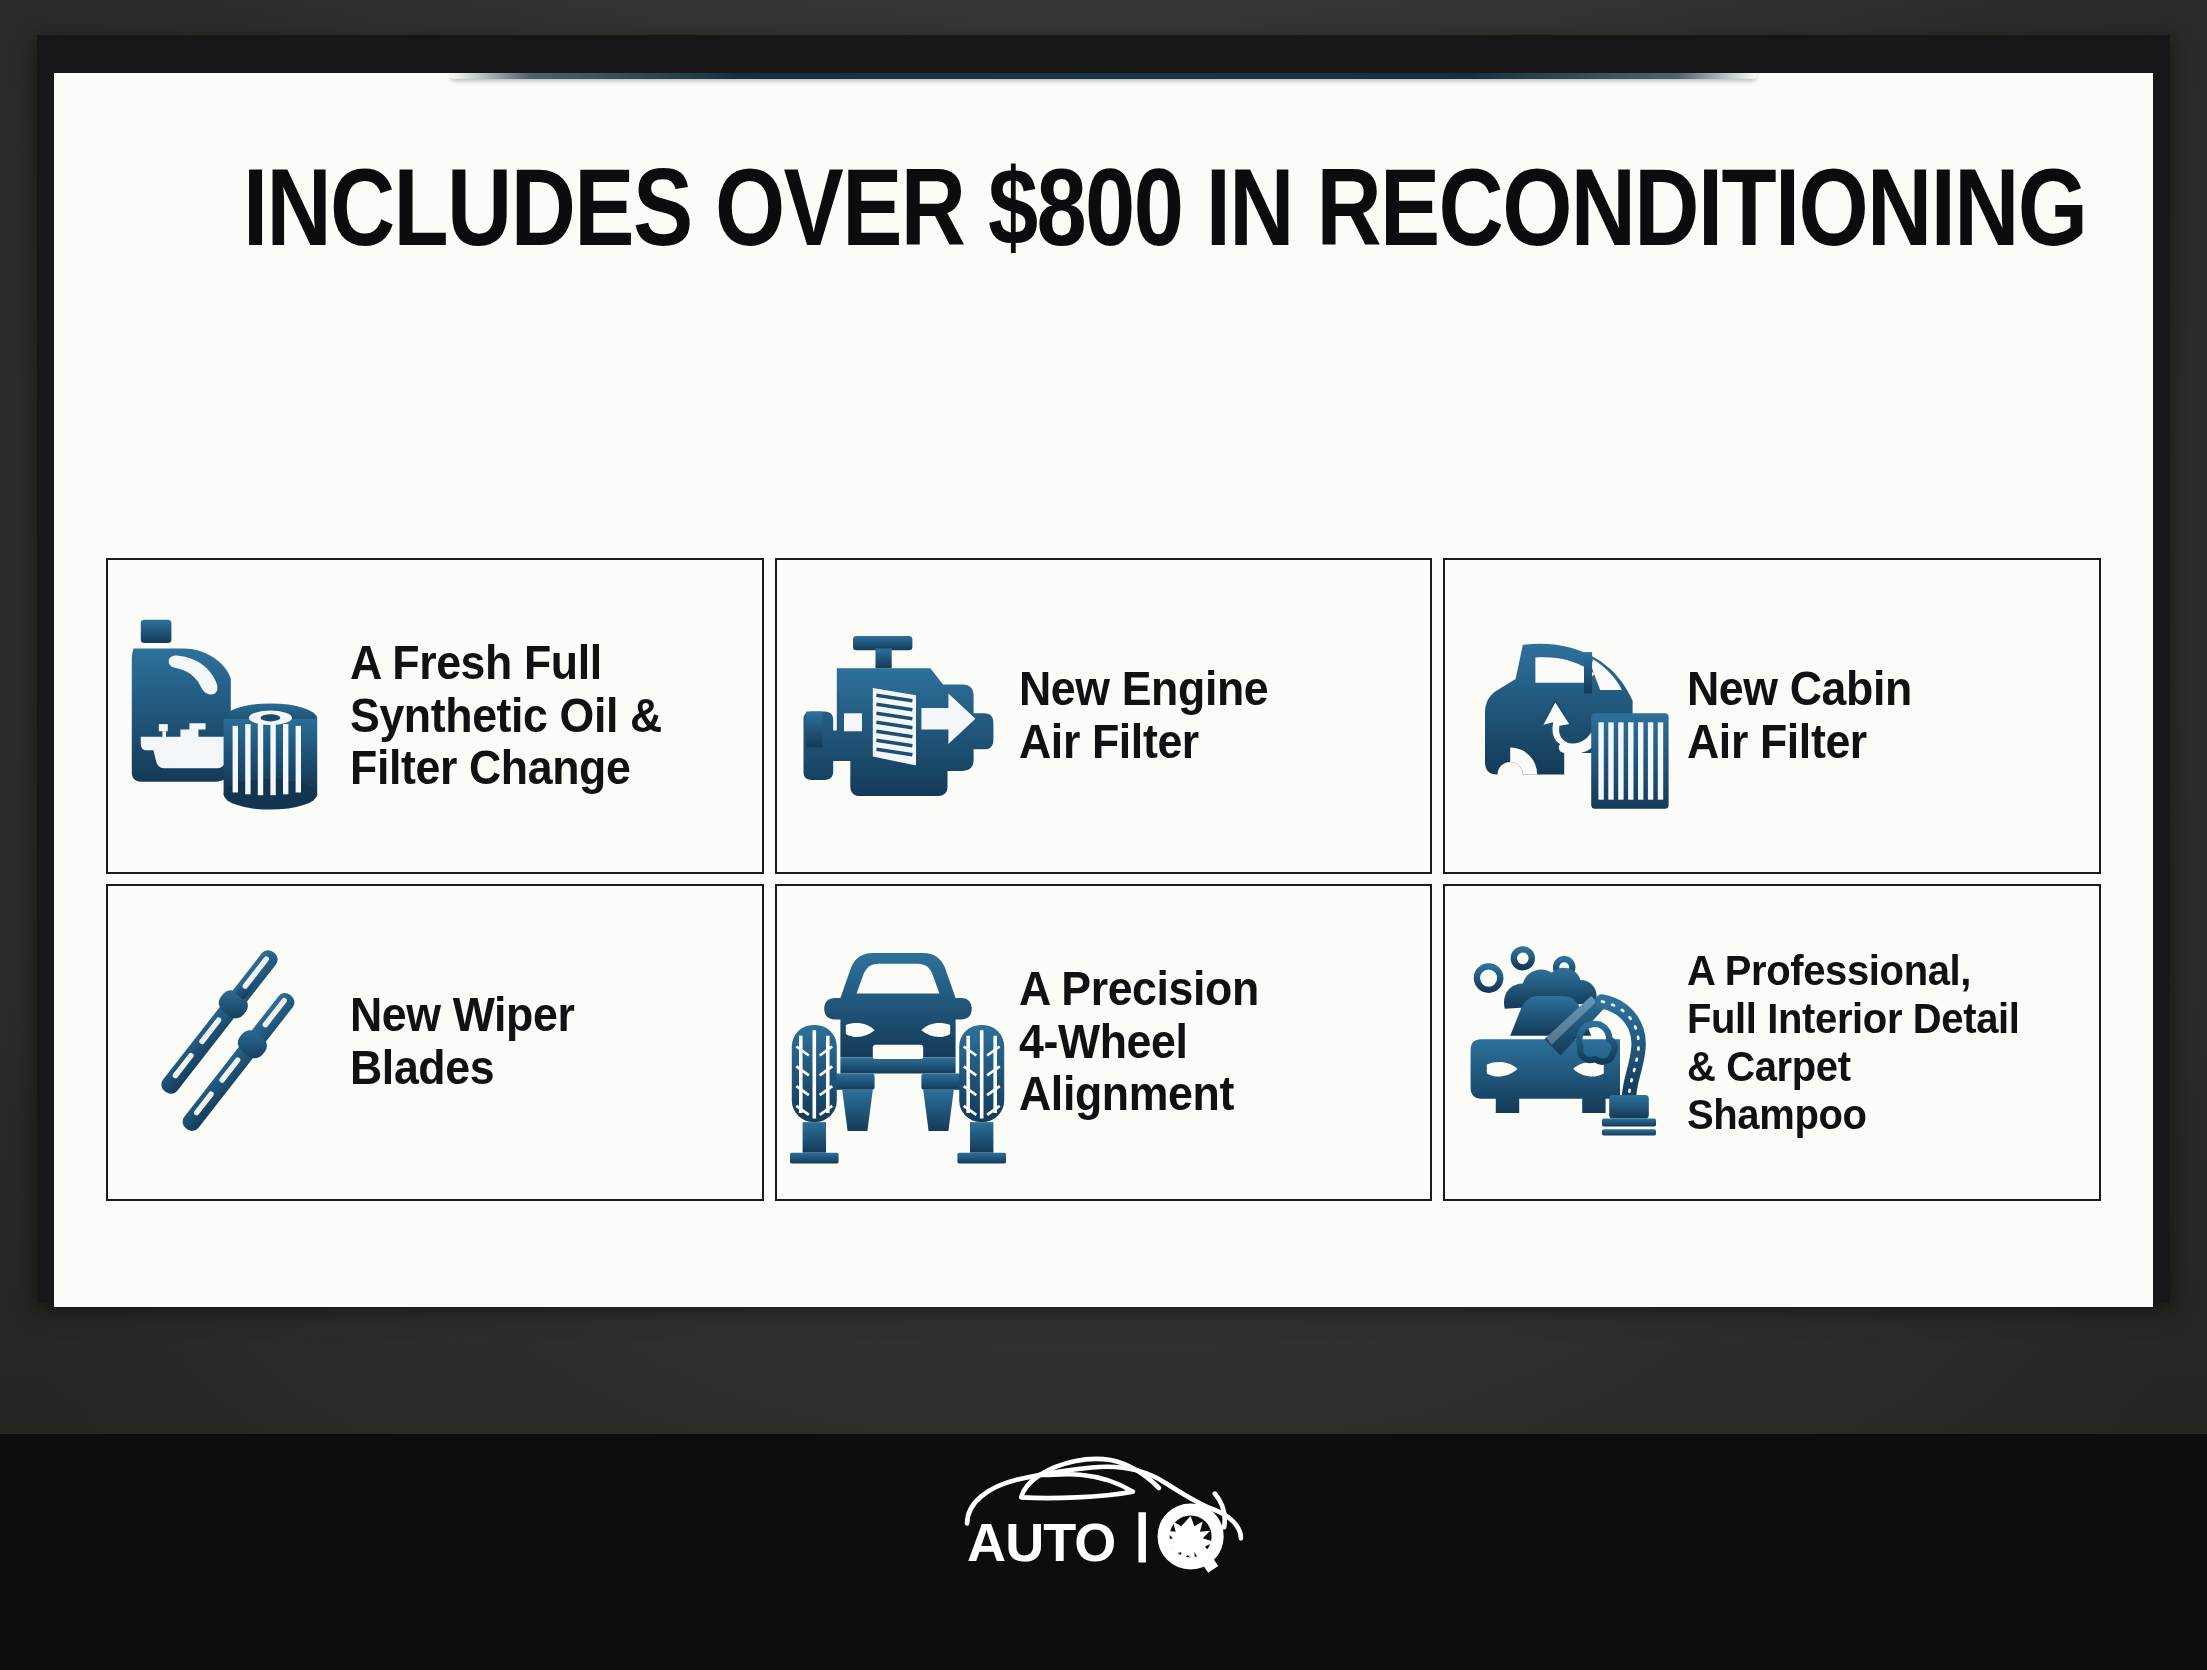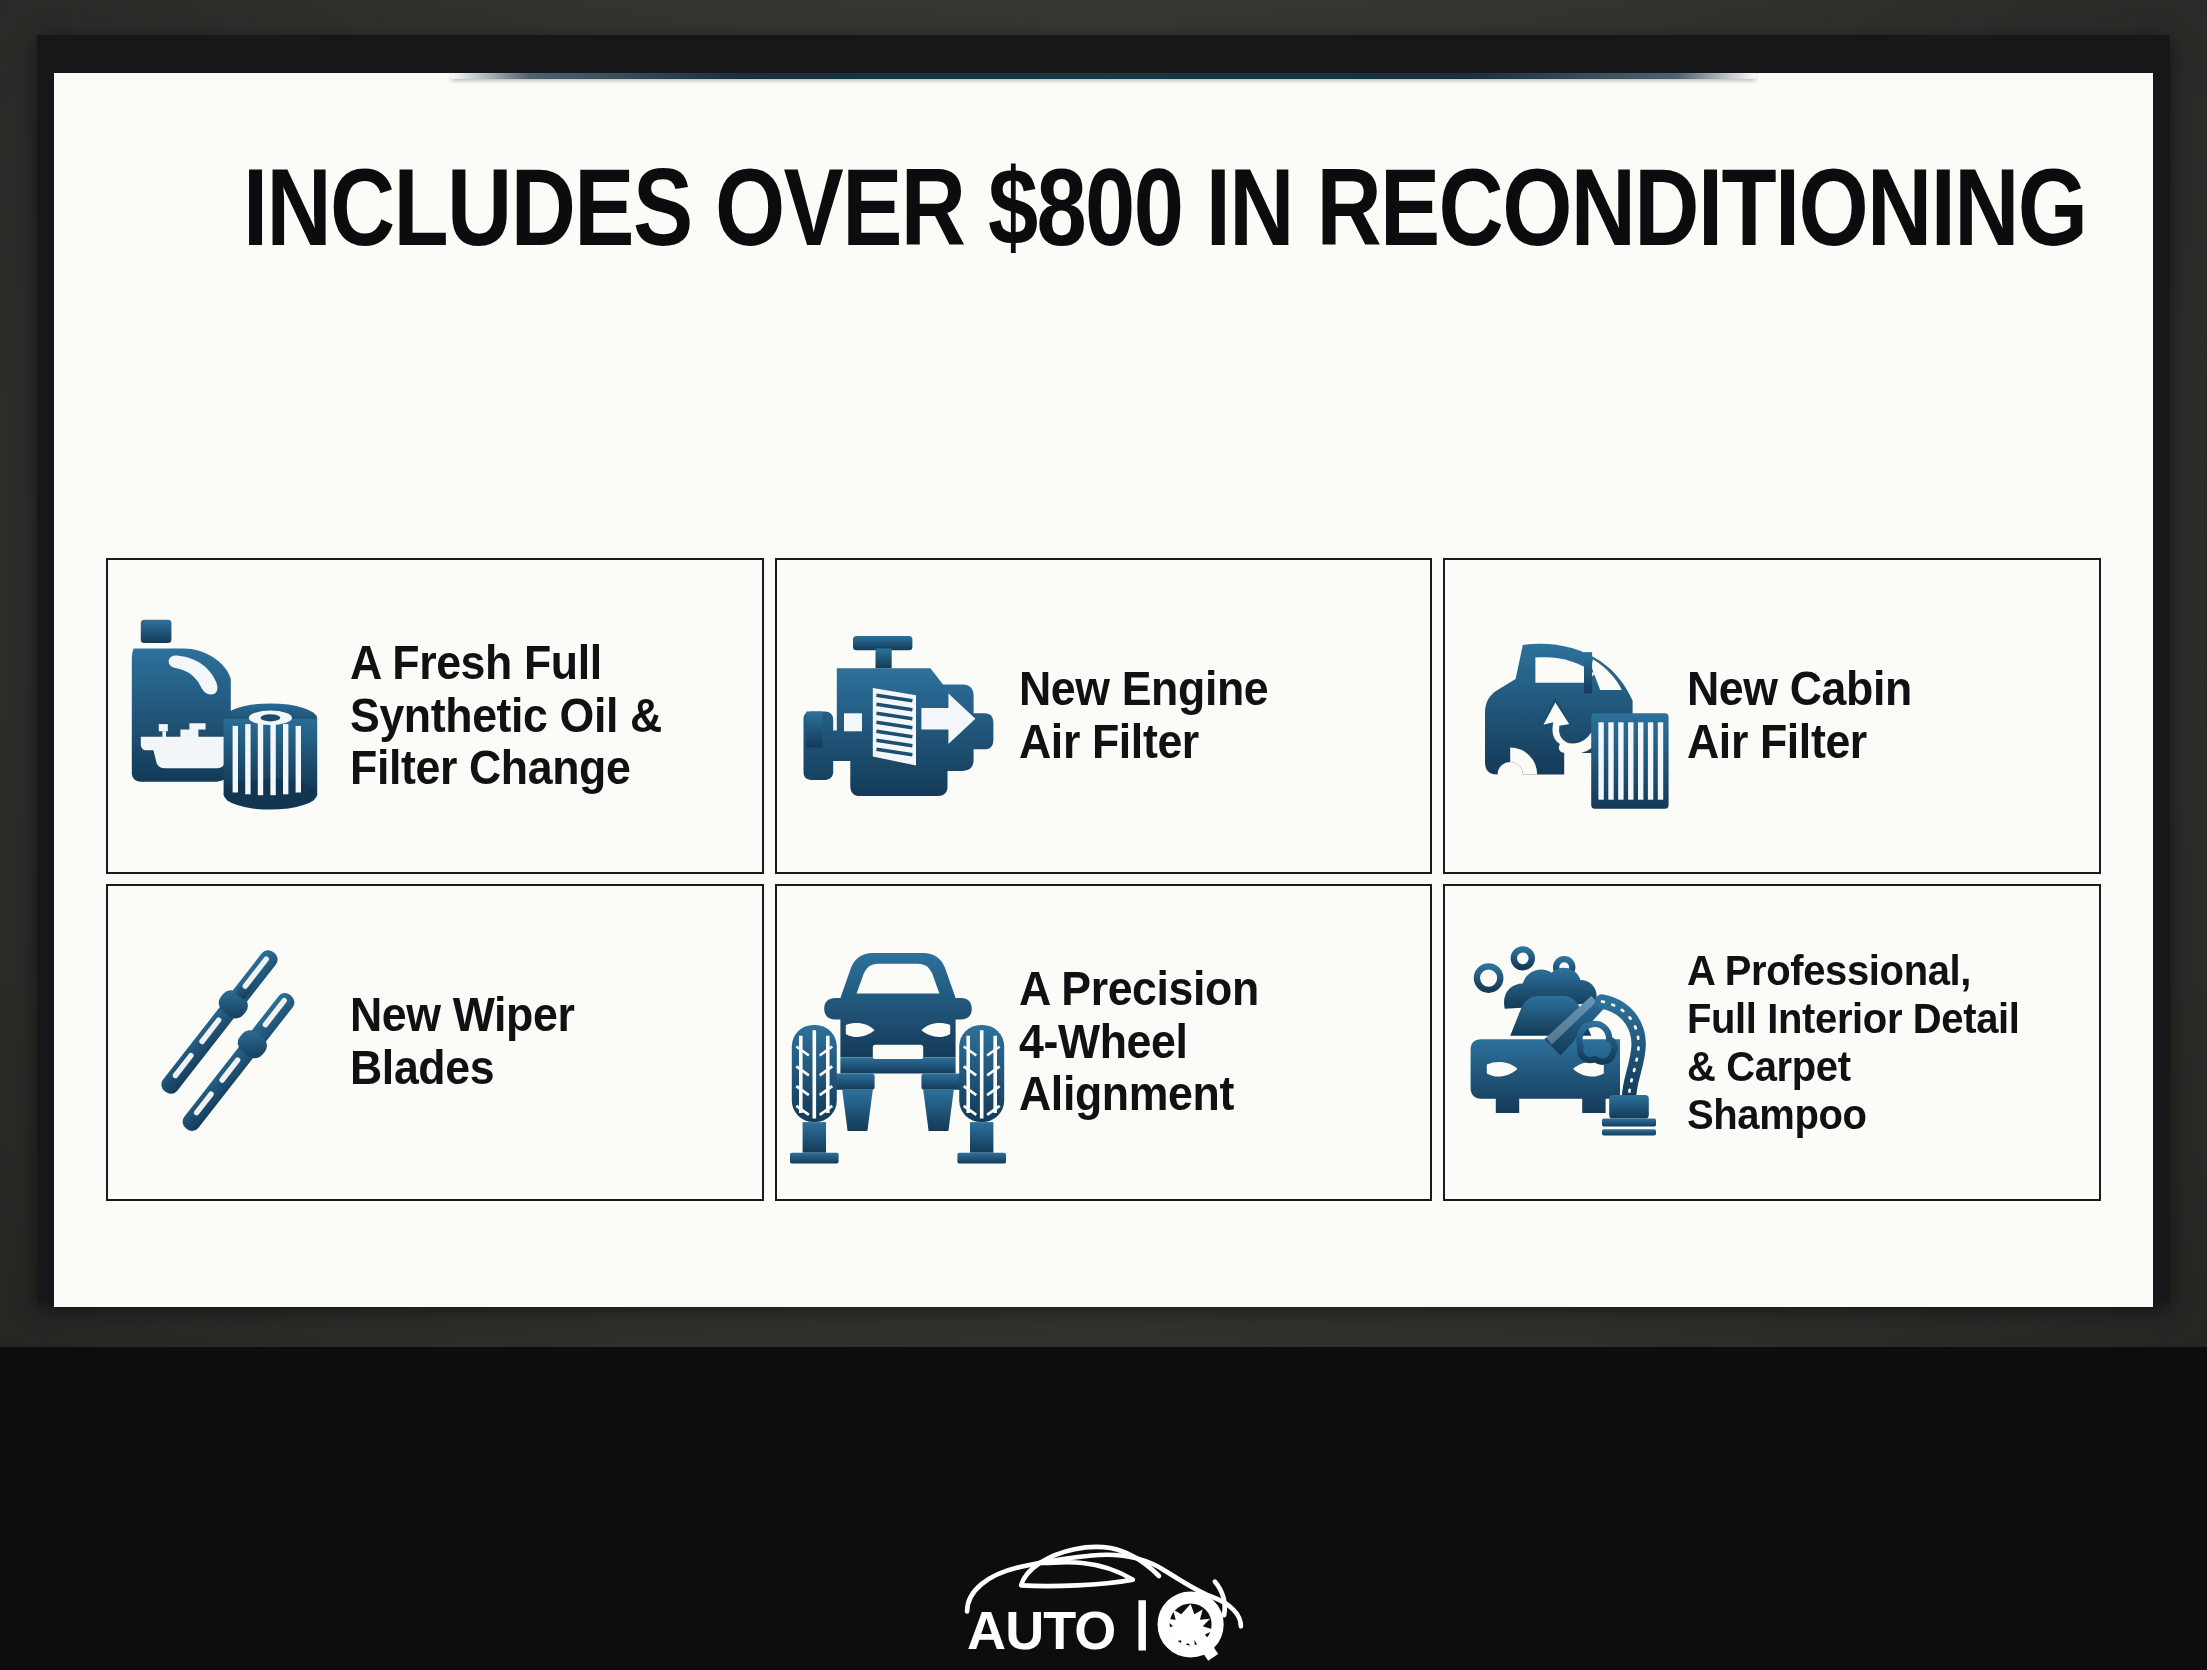--- a/index.html
+++ b/index.html
@@ -128,23 +128,23 @@
     letter-spacing:-0.4px;
     transform:scaleX(.93);
     transform-origin:left center;
   }
   .card-label.small{ font-size:43px; line-height:1.12; }
 
   
   .footer{
     position:absolute;
     left:0; right:0; bottom:0;
-    height:324px;
+    height:237px;
     background:#0d0d0f;
-    display:flex; align-items:flex-end; justify-content:center;
+    display:flex; align-items:flex-start; justify-content:center;
   }
   .logo{ width:308px; height:149px; }
   .logo svg{ width:100%; height:100%; }
 </style>
 </head>
 <body>
 
 <div class="bg-texture"></div>
 <div class="bg-vign"></div>
 

